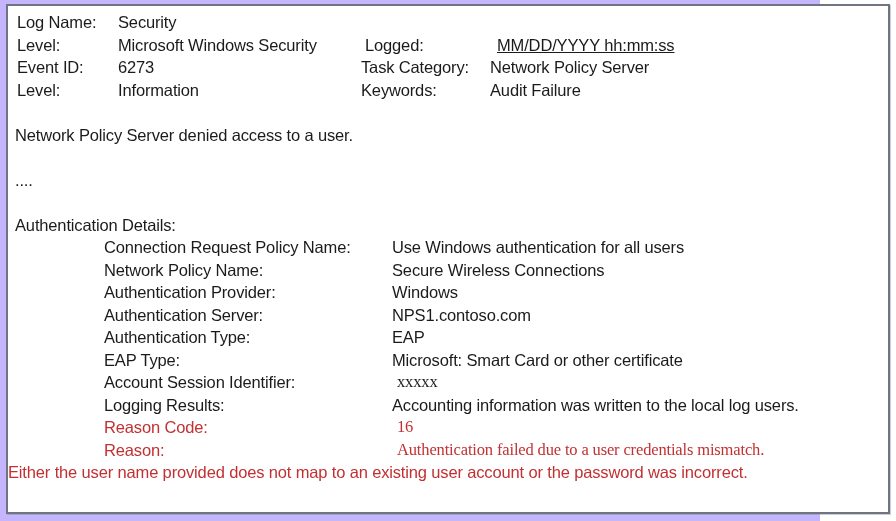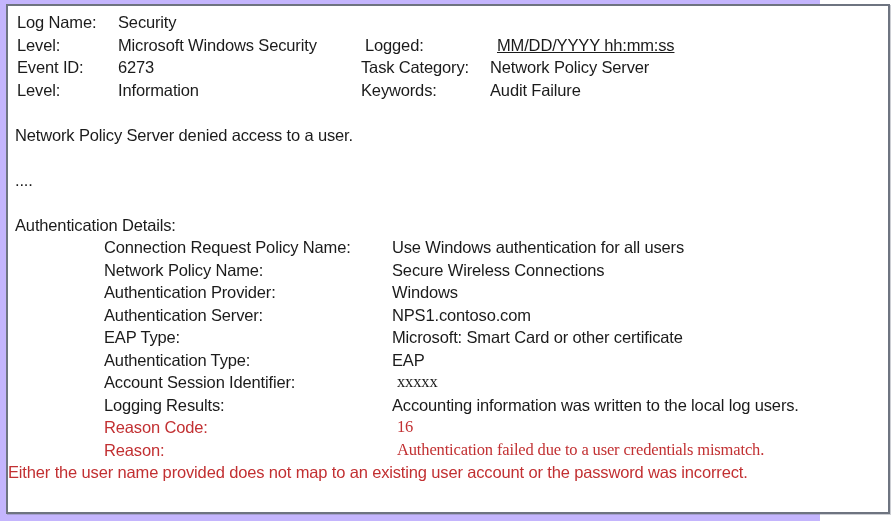--- a/index.html
+++ b/index.html
@@ -122,26 +122,26 @@
     </div>
     <div class="line">
       <span class="dl">Authentication Provider:</span>
       <span class="dv">Windows</span>
     </div>
     <div class="line">
       <span class="dl">Authentication Server:</span>
       <span class="dv">NPS1.contoso.com</span>
     </div>
     <div class="line">
+      <span class="dl">Authentication Type:</span>
+      <span class="dv">EAP</span>
+    </div>
+    <div class="line">
       <span class="dl">EAP Type:</span>
       <span class="dv">Microsoft: Smart Card or other certificate</span>
-    </div>
-    <div class="line">
-      <span class="dl">Authentication Type:</span>
-      <span class="dv">EAP</span>
     </div>
     <div class="line">
       <span class="dl">Account Session Identifier:</span>
       <span class="dv-shift">xxxxx</span>
     </div>
     <div class="line">
       <span class="dl">Logging Results:</span>
       <span class="dv">Accounting information was written to the local log users.</span>
     </div>
 

